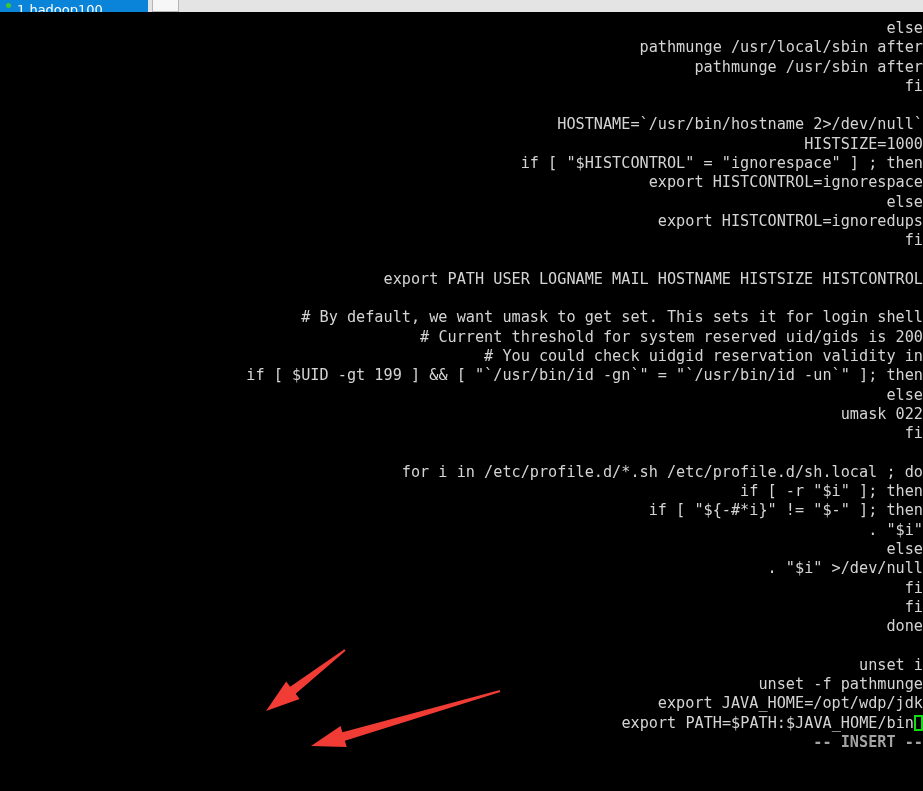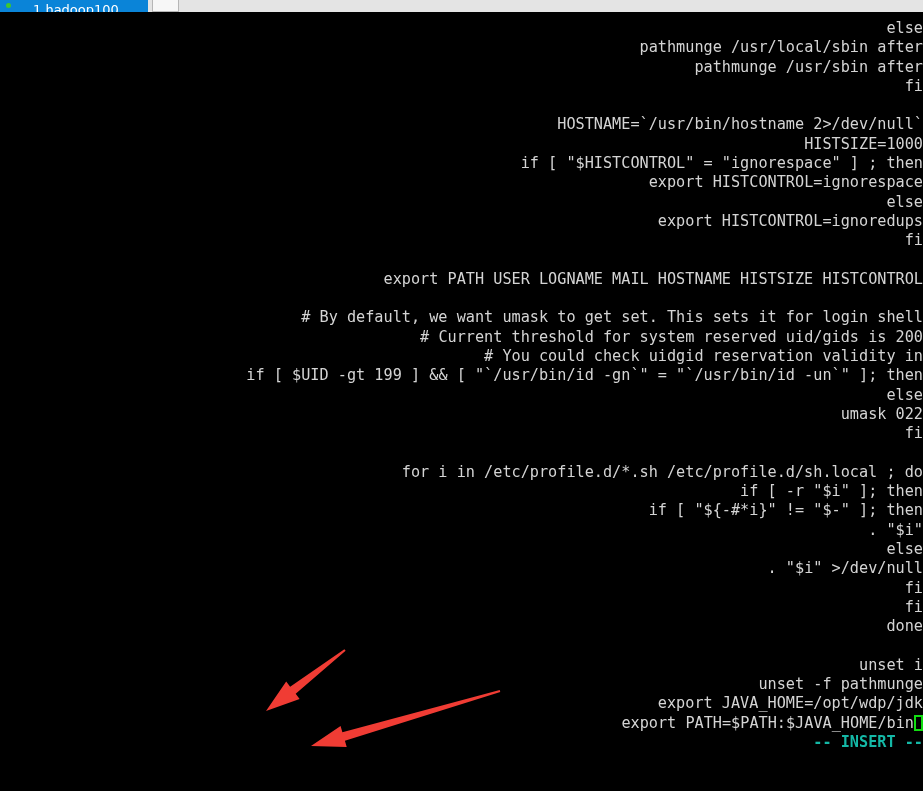--- a/index.html
+++ b/index.html
@@ -36,21 +36,20 @@
     position: absolute;
     left: 0; top: 0;
     width: 148px;
     height: 12px;
     background: #0a84d8;
     display: flex;
     align-items: flex-end;
     box-sizing: border-box;
     padding: 0 0 0 6px;
     overflow: hidden;
-    gap: 16px;
   }
   .tab-dot {
     width: 5px;
     height: 5px;
     border-radius: 50%;
     background: #3fc72f;
     flex: 0 0 auto;
     margin-bottom: 4px;
   }
   .tab-label {
@@ -100,21 +99,21 @@
     line-height: 19.3px;
     font-family: "DejaVu Sans Mono", monospace;
     font-size: 15.2px;
     color: #d4d4d4;
     white-space: pre;
     letter-spacing: 0px;
     text-align: right;
   }
   .line.blank { color: transparent; }
   .line.status {
-    color: #14b8a6;
+    color: #a3a3a3;
     font-weight: bold;
   }
 
   
   .cursor {
     display: inline-block;
     width: 9px;
     height: 16px;
     vertical-align: -3px;
     border: 2px solid #11dd11;

